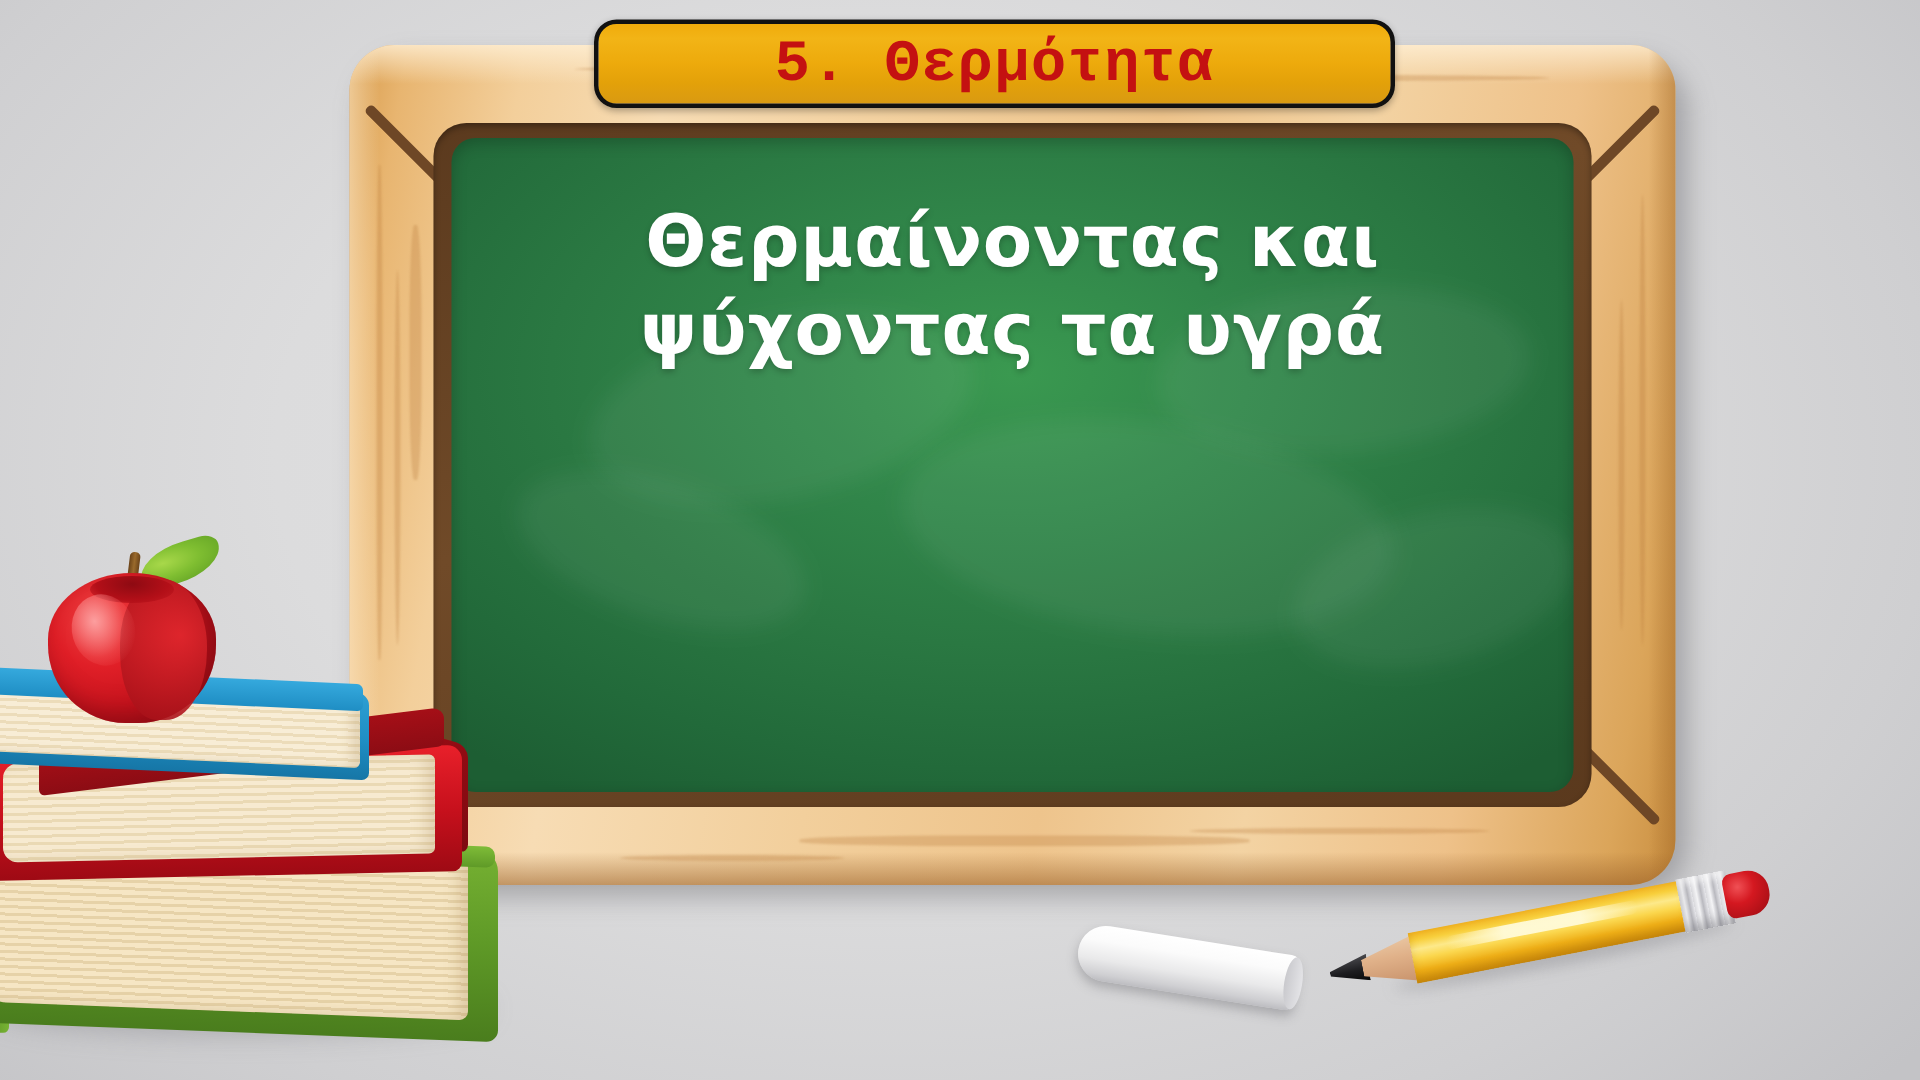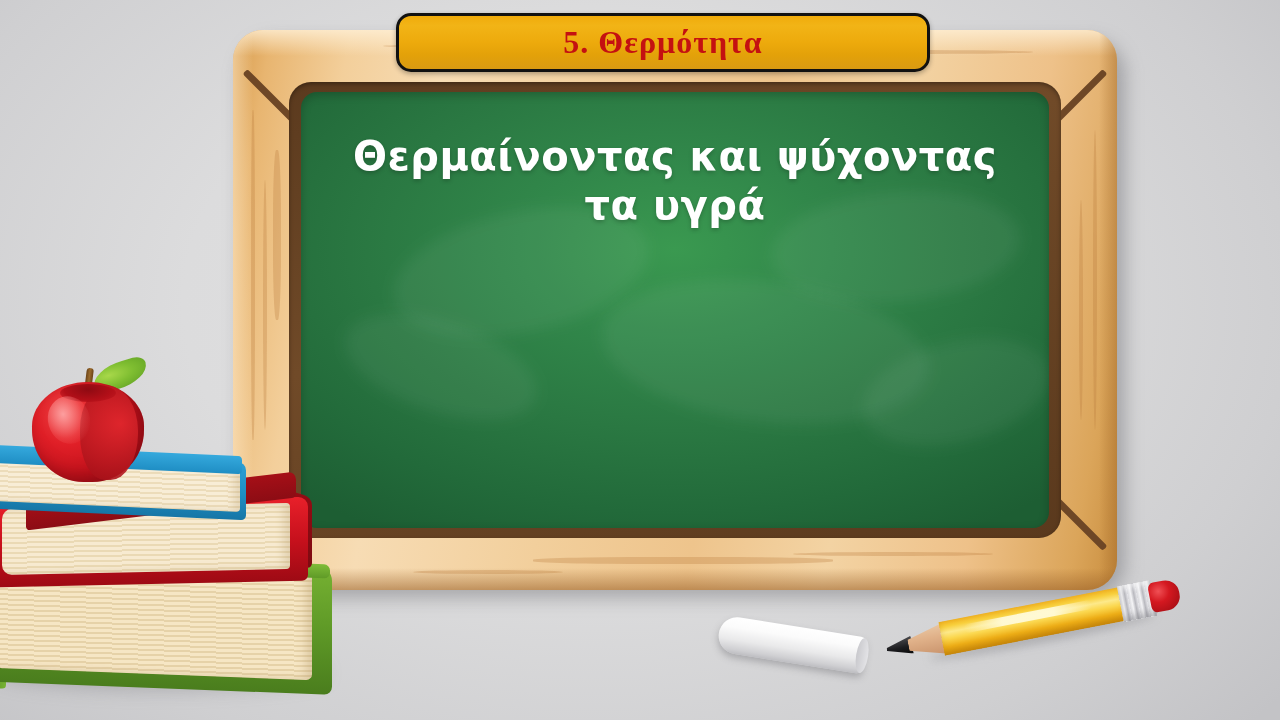--- a/index.html
+++ b/index.html
@@ -116,21 +116,21 @@
   .board-text {
     position: absolute;
     left: 0; right: 0; top: 40px;
     text-align: center;
     color: #ffffff;
     font-family: "DejaVu Sans", "Liberation Sans", sans-serif;
     text-shadow: 0 2px 4px rgba(0,0,0,0.22);
     user-select: none;
   }
   .board-title {
-    font-size: 40px;
+    font-size: 48px;
     font-weight: 700;
     line-height: 1.22;
     letter-spacing: 0.5px;
     padding: 0 44px;
   }
   .board-subtitle {
     margin-top: 32px;
     font-size: 30px;
     font-weight: 700;
     letter-spacing: 0.5px;
@@ -148,24 +148,24 @@
     box-sizing: border-box;
     background: linear-gradient(180deg, #f0ab0b 0%, #f2b416 18%, #edaa0c 50%, #e3a109 74%, #d99a12 100%);
     box-shadow: 0 2px 5px rgba(0,0,0,0.30);
     display: flex;
     align-items: center;
     justify-content: center;
     overflow: hidden;
   }
   .banner-text {
     color: #c41111;
-    font-size: 32px;
+    font-size: 39px;
     font-weight: 700;
     letter-spacing: 1px;
-    font-family: Liberation Serif, serif;
+    font-family: Liberation Mono, monospace;
     white-space: nowrap;
     user-select: none;
   }
 
   
   .books { position: absolute; left: -14px; top: 438px; width: 370px; height: 265px; }
 
   .bk-shadow {
     position: absolute;
     left: 10px; top: 218px; width: 330px; height: 34px;

